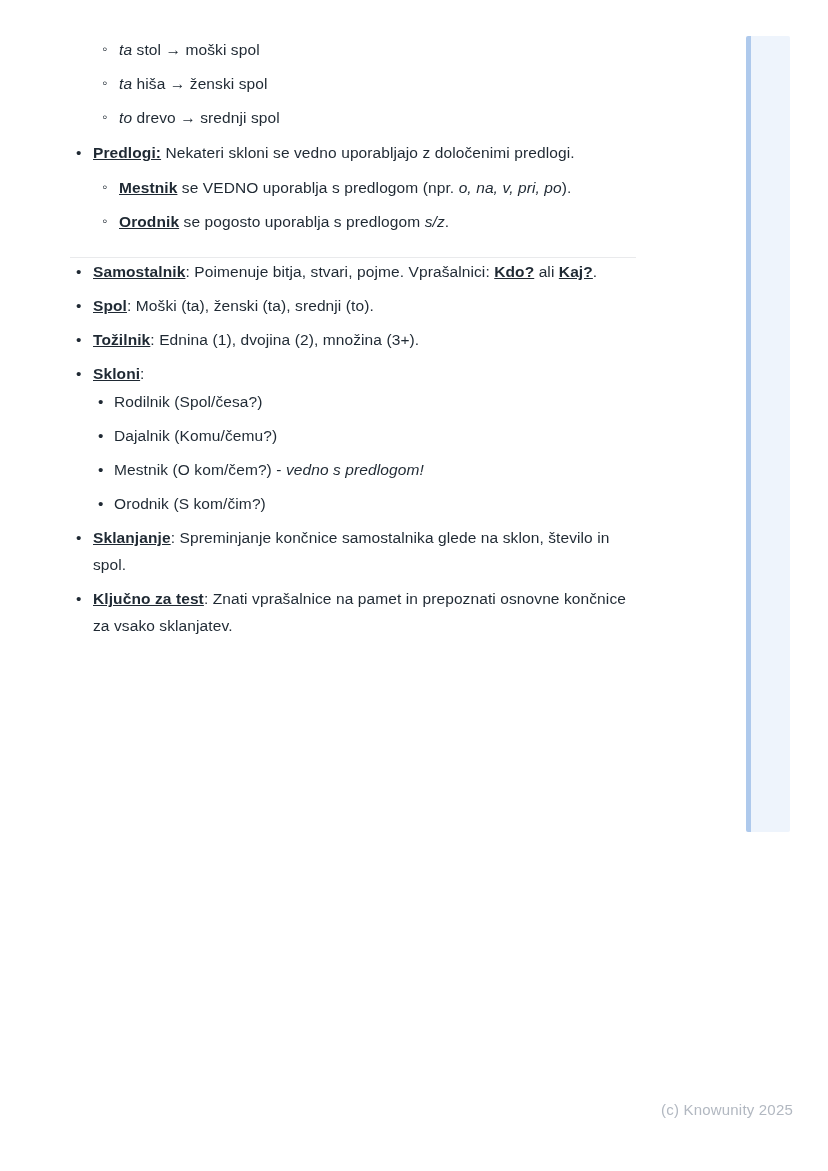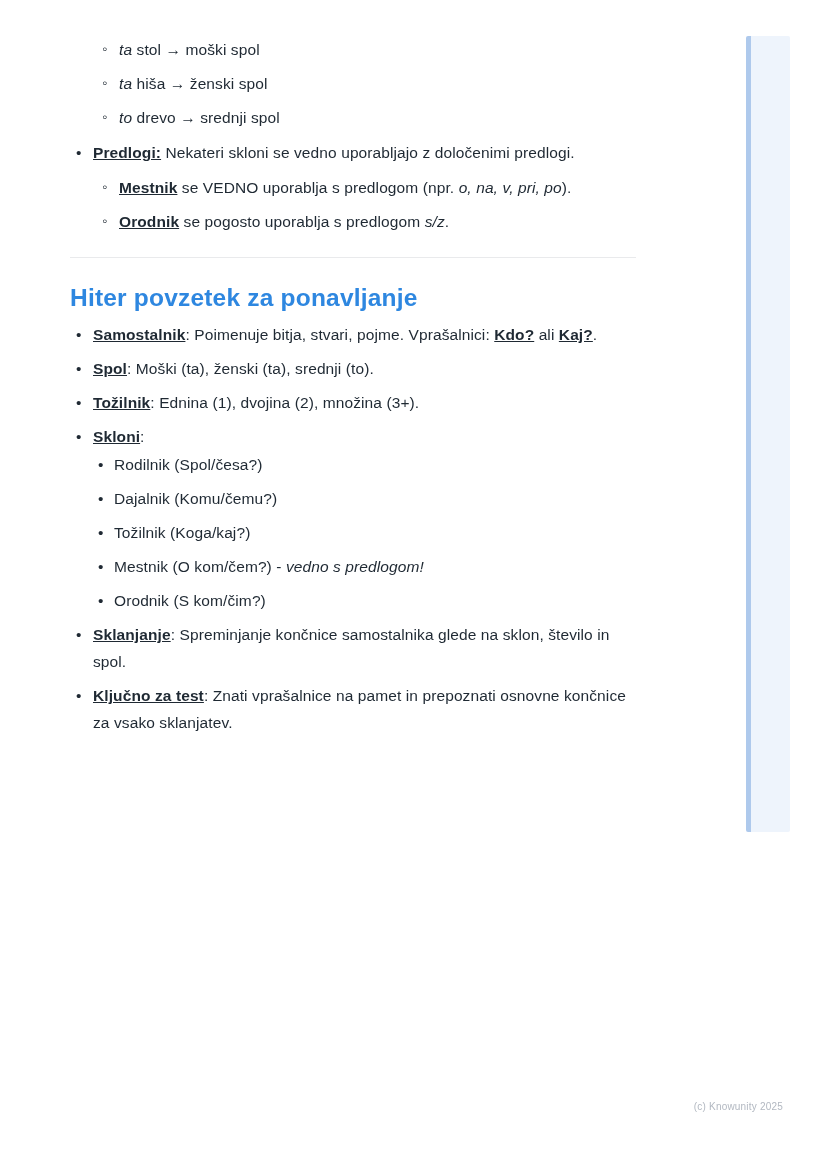--- a/index.html
+++ b/index.html
@@ -71,22 +71,22 @@
     position: absolute;
     left: 746px; top: 36px;
     width: 44px; height: 796px;
     box-sizing: border-box;
     background: #eef4fc;
     border-left: 5px solid #aec9ec;
     border-radius: 2px;
   }
   .footer {
     position: absolute;
-    right: 45px; top: 1101px;
-    font-size: 10px;
+    right: 35px; top: 1101px;
+    font-size: 15px;
     letter-spacing: 0.2px;
     color: #b2b8c1;
   }
 </style>
 </head>
 <body>
 
 <div class="scroll-strip"></div>
 
 <main class="content">
@@ -95,29 +95,27 @@
       <li><span class="i">ta</span><span> hiša → ženski spol</span></li>
       <li><span class="i">to</span><span> drevo → srednji spol</span></li>
     </ul>
   <ul class="main predlogi">
       <li><span class="b">Predlogi:</span><span> Nekateri skloni se vedno uporabljajo z določenimi predlogi.</span><ul class="sub-circle">
           <li><span class="b">Mestnik</span><span> se VEDNO uporablja s predlogom (npr. </span><span class="i">o, na, v, pri, po</span><span>).</span></li>
           <li><span class="b">Orodnik</span><span> se pogosto uporablja s predlogom </span><span class="i">s/z</span><span>.</span></li>
         </ul></li>
     </ul>
   <hr class="divider">
-  <h2 class="heading">Hiter povzetek za ponavljanje</h2>
   <ul class="main">
       <li><span class="b">Samostalnik</span><span>: Poimenuje bitja, stvari, pojme. Vprašalnici: </span><span class="b">Kdo?</span><span> ali </span><span class="b">Kaj?</span><span>.</span></li>
       <li><span class="b">Spol</span><span>: Moški (ta), ženski (ta), srednji (to).</span></li>
       <li><span class="b">Tožilnik</span><span>: Ednina (1), dvojina (2), množina (3+).</span></li>
       <li><span class="b">Skloni</span><span>:</span><ul class="sub-disc">
           <li><span>Rodilnik (Spol/česa?)</span></li>
           <li><span>Dajalnik (Komu/čemu?)</span></li>
-          <li><span>Tožilnik (Koga/kaj?)</span></li>
           <li><span>Mestnik (O kom/čem?) - </span><span class="i">vedno s predlogom!</span></li>
           <li><span>Orodnik (S kom/čim?)</span></li>
         </ul></li>
       <li><span class="b">Sklanjanje</span><span>: Spreminjanje končnice samostalnika glede na sklon, število in spol.</span></li>
       <li><span class="b">Ključno za test</span><span>: Znati vprašalnice na pamet in prepoznati osnovne končnice za vsako sklanjatev.</span></li>
     </ul>
 </main>
 
 <div class="footer">(c) Knowunity 2025</div>
 

